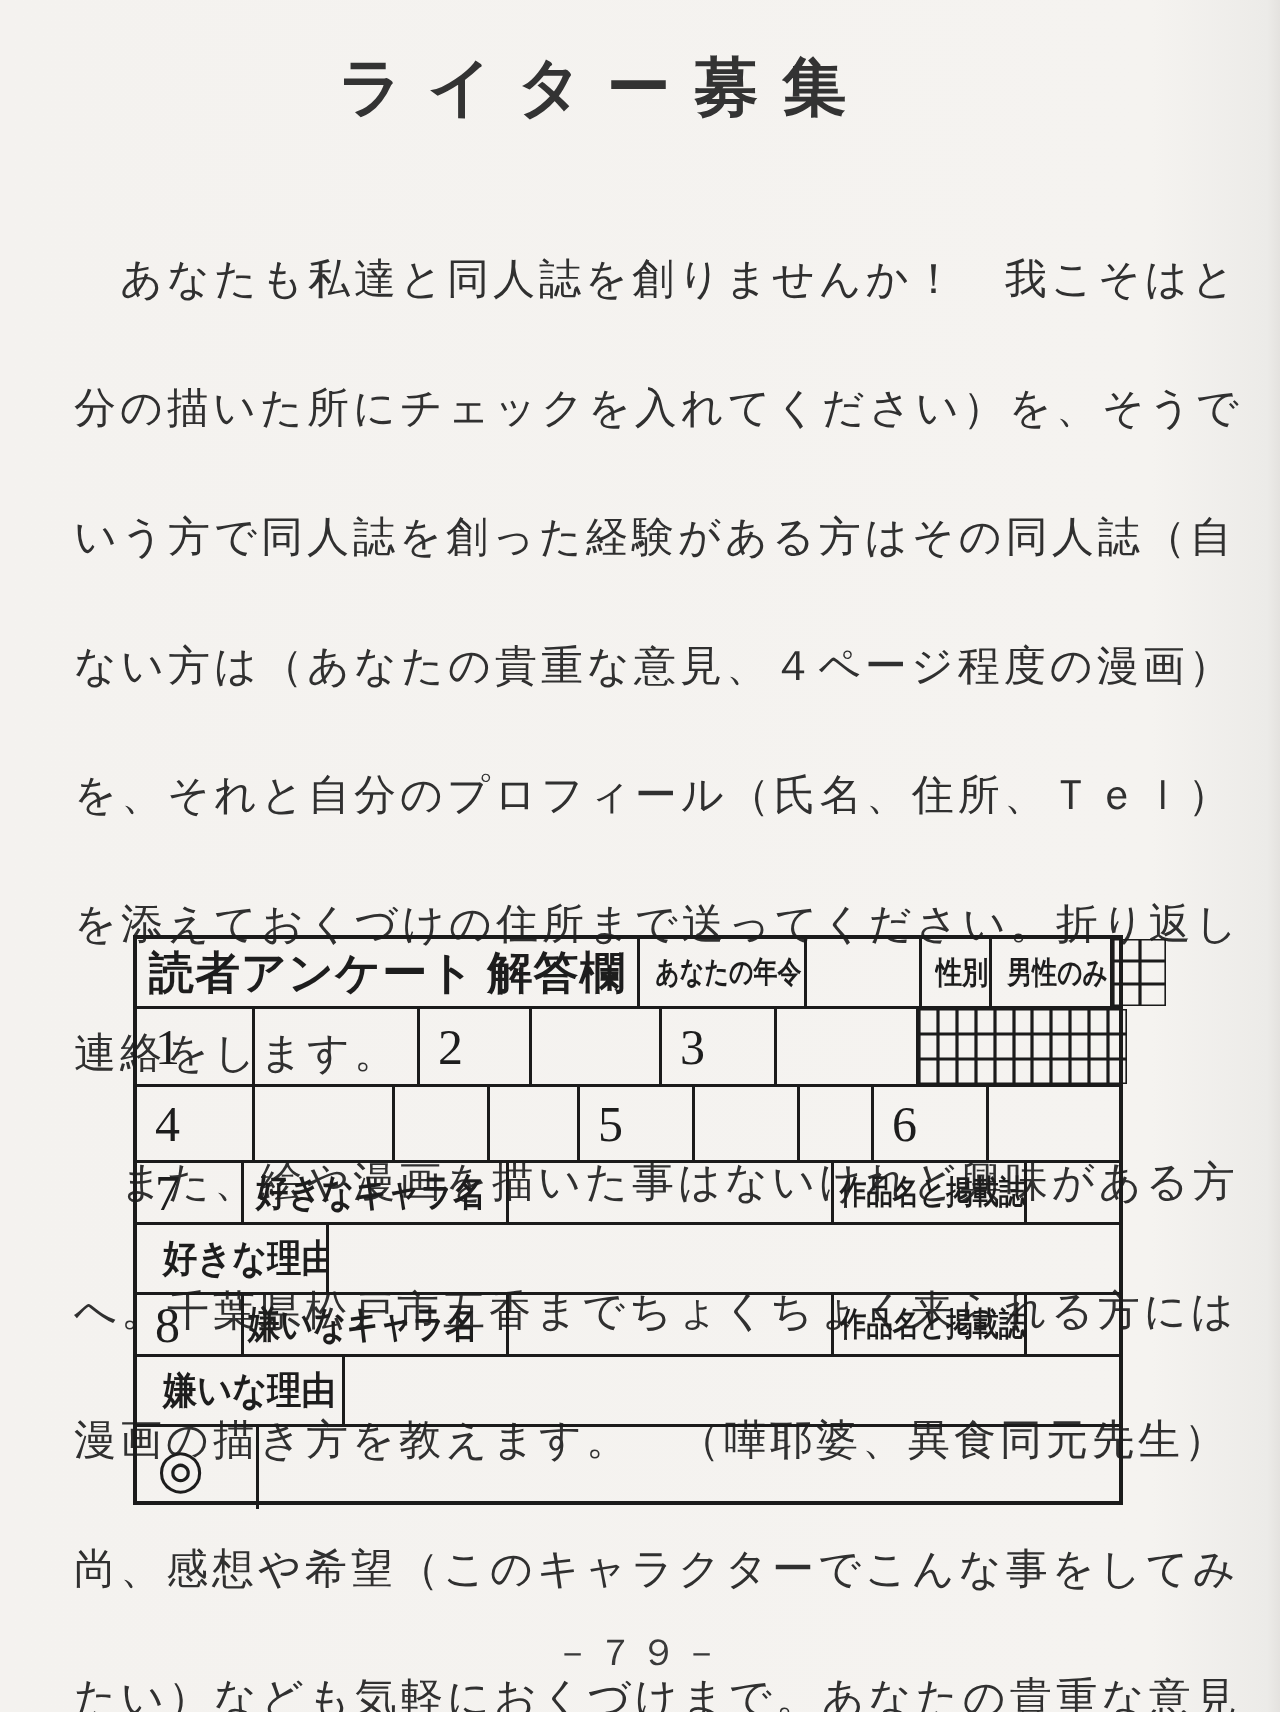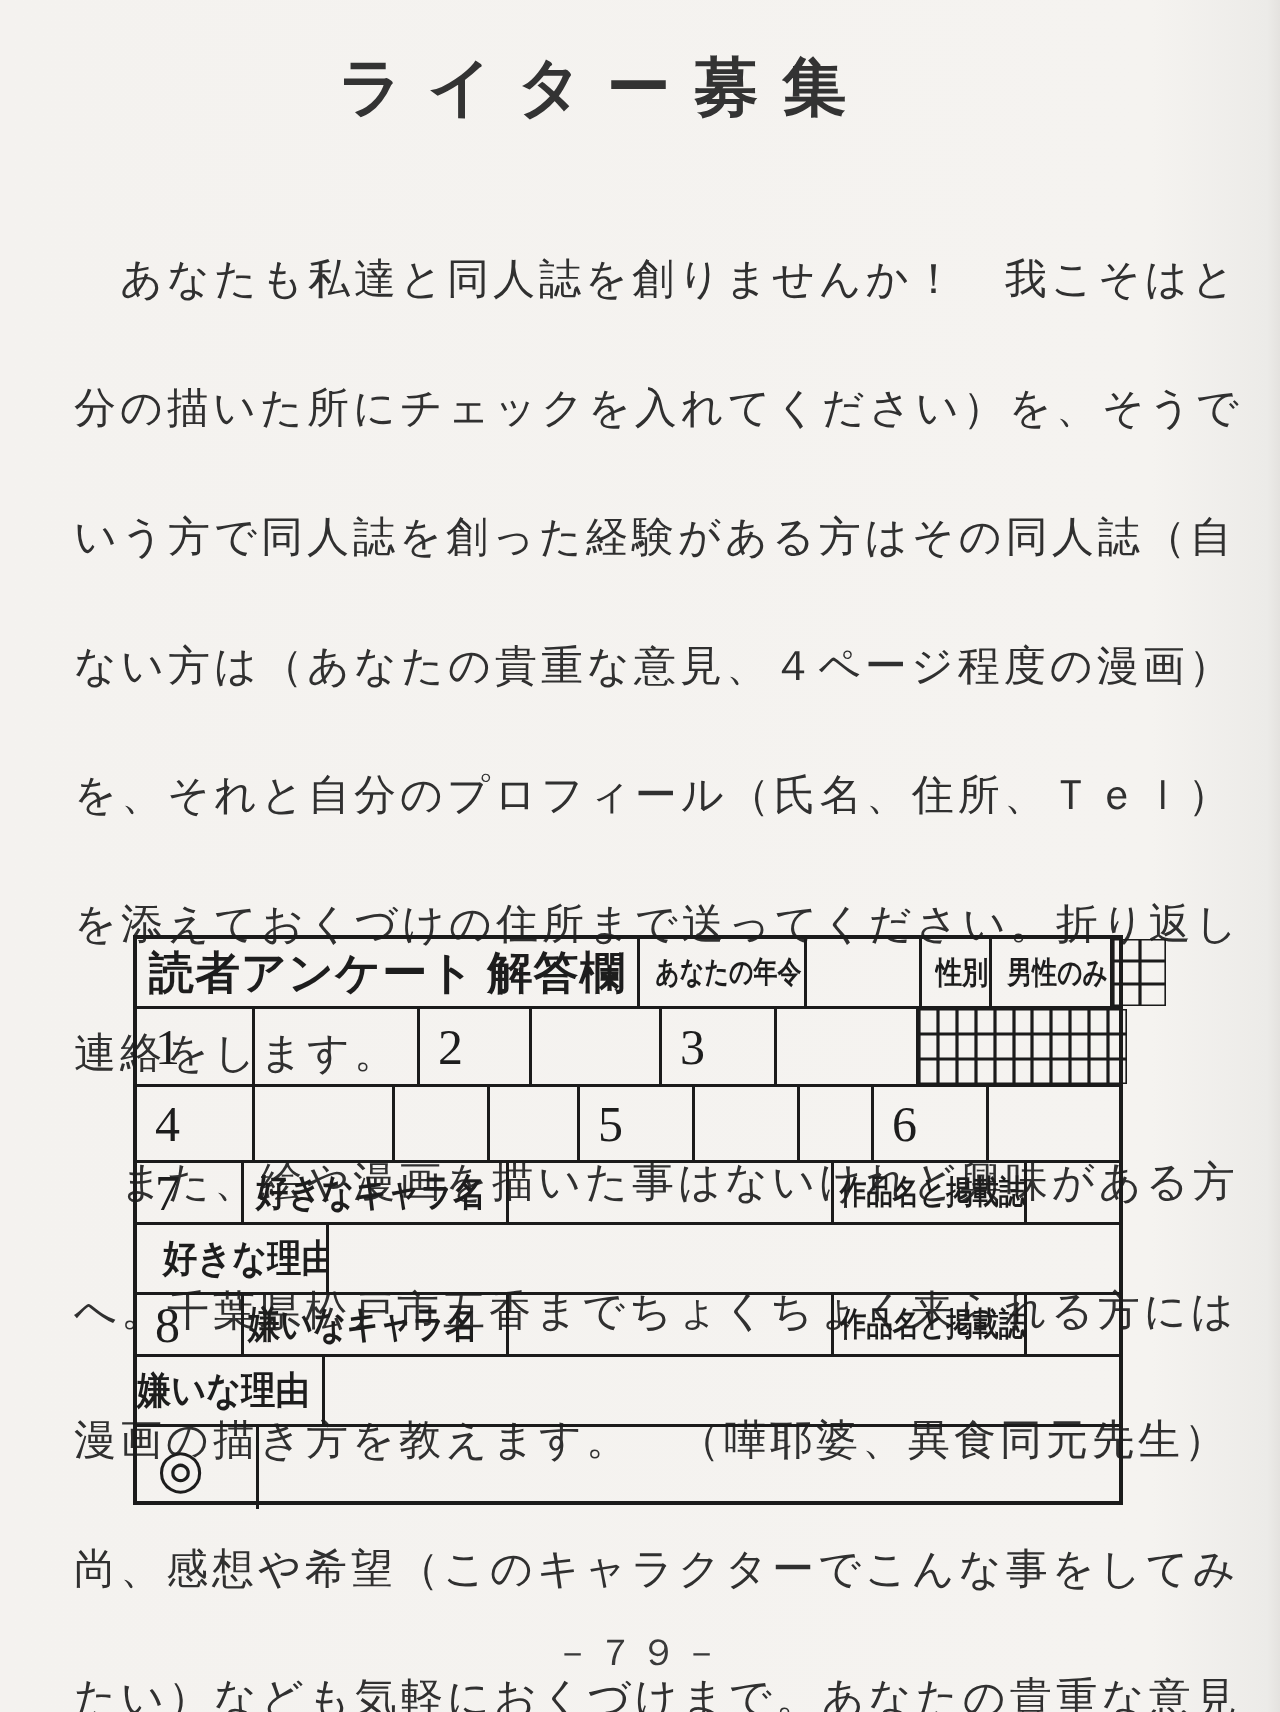--- a/index.html
+++ b/index.html
@@ -186,21 +186,21 @@
         <span class="condensed" style="font-size:38px;transform:scaleX(.85);transform-origin:left center">嫌いなキャラ名</span>
       </div>
       <div class="cell" style="width:325px"></div>
       <div class="cell" style="width:193px;padding-left:6px">
         <span class="condensed" style="font-size:33px;transform:scaleX(.8);transform-origin:left center">作品名と掲載誌</span>
       </div>
       <div class="cell" style="width:100px"></div>
     </div>
 
     <div class="trow" style="height:70px">
-      <div class="cell" style="width:188px;">
+      <div class="cell" style="width:208px;padding-left:26px">
         <span class="condensed" style="font-size:38px;transform:scaleX(.9);transform-origin:left center">嫌いな理由</span>
       </div>
       <div class="cell" style="width:798px"></div>
     </div>
 
     <div class="trow" style="height:82px">
       <div class="cell serif" style="width:122px;padding-left:20px;font-size:54px">◎</div>
       <div class="cell" style="width:868px"></div>
     </div>
 

